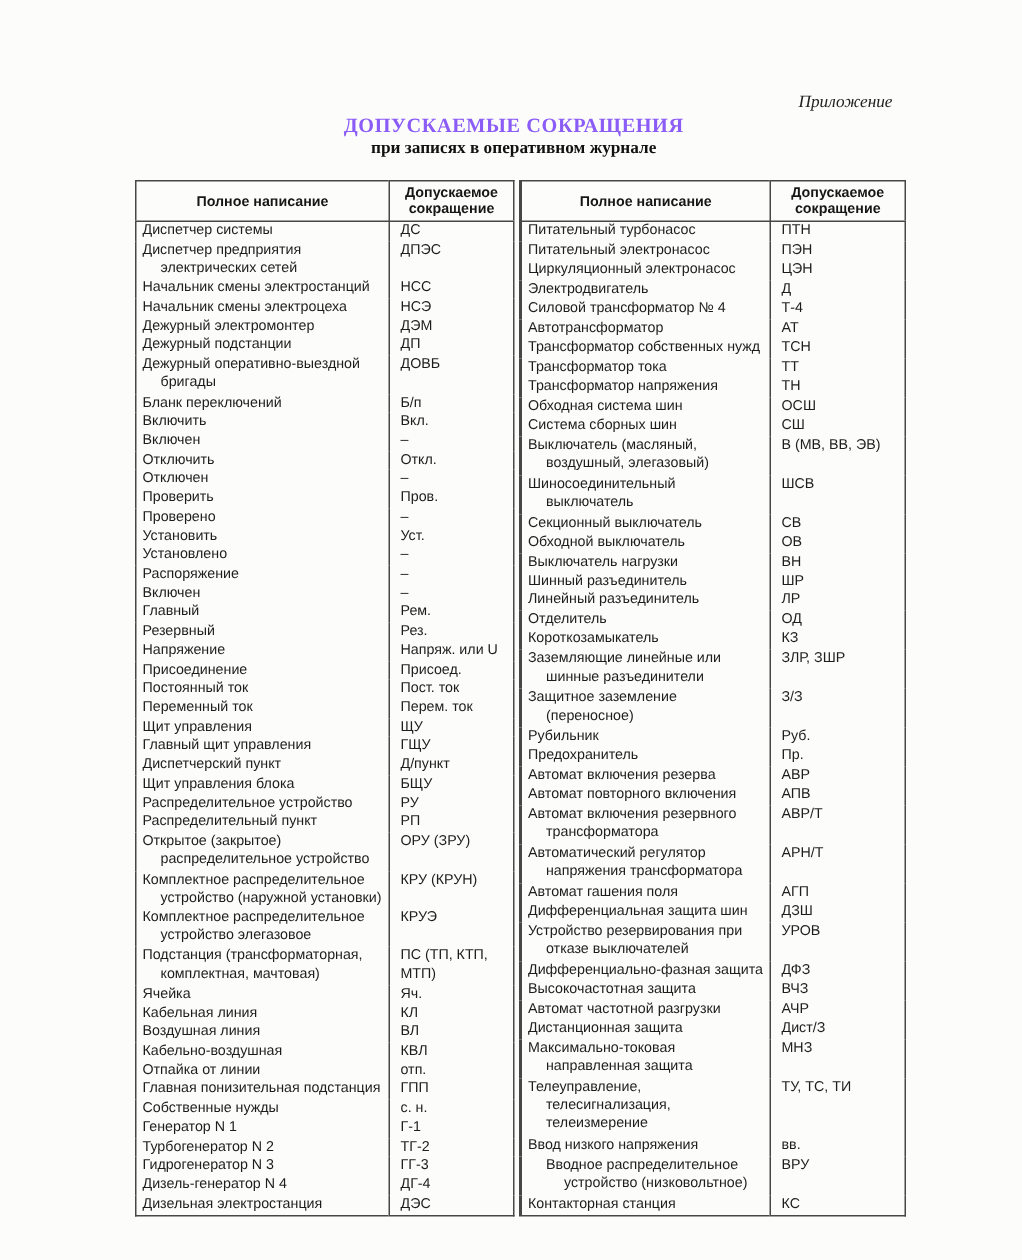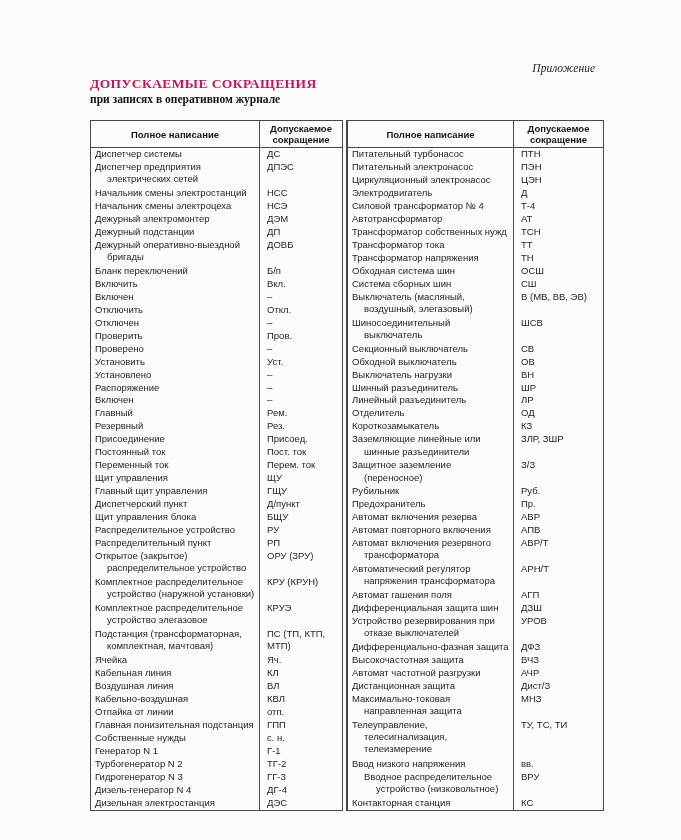--- a/index.html
+++ b/index.html
@@ -11,26 +11,27 @@
     -webkit-font-smoothing:antialiased;
   }
   .page{position:relative;width:681px;height:840px;overflow:hidden;margin-top:24px;}
   .annotation{
     position:absolute;top:38px;right:86px;
     font-family:"Liberation Serif",serif;
     font-style:italic;font-size:11.5px;color:#222;
   }
   .title{
     position:absolute;top:52px;left:90px;width:505px;
-    text-align:left;
+    text-align:center;
     font-family:"Liberation Serif",serif;
-    font-weight:bold;font-size:13.5px;letter-spacing:0.4px;color:#be185d;
+    font-weight:bold;font-size:13.5px;letter-spacing:0.4px;color:#8b5cf6;
   }
   .subtitle{
     position:absolute;top:69px;left:90px;width:505px;
+    text-align:center;
     font-family:"Liberation Serif",serif;
     font-weight:bold;font-size:11.5px;color:#111;
   }
   .tables{
     position:absolute;left:90px;top:96px;width:507px;height:691px;
     display:flex;gap:3px;
   }
   table.abbr-table{
     border-collapse:collapse;
     table-layout:fixed;
@@ -160,20 +161,24 @@
           </tr>
           <tr>
             <td class="full">Главный</td>
             <td class="abbr">Рем.</td>
           </tr>
           <tr>
             <td class="full">Резервный</td>
             <td class="abbr">Рез.</td>
           </tr>
           <tr>
+            <td class="full">Напряжение</td>
+            <td class="abbr">Напряж. или U</td>
+          </tr>
+          <tr>
             <td class="full">Присоединение</td>
             <td class="abbr">Присоед.</td>
           </tr>
           <tr>
             <td class="full">Постоянный ток</td>
             <td class="abbr">Пост. ток</td>
           </tr>
           <tr>
             <td class="full">Переменный ток</td>
             <td class="abbr">Перем. ток</td>

